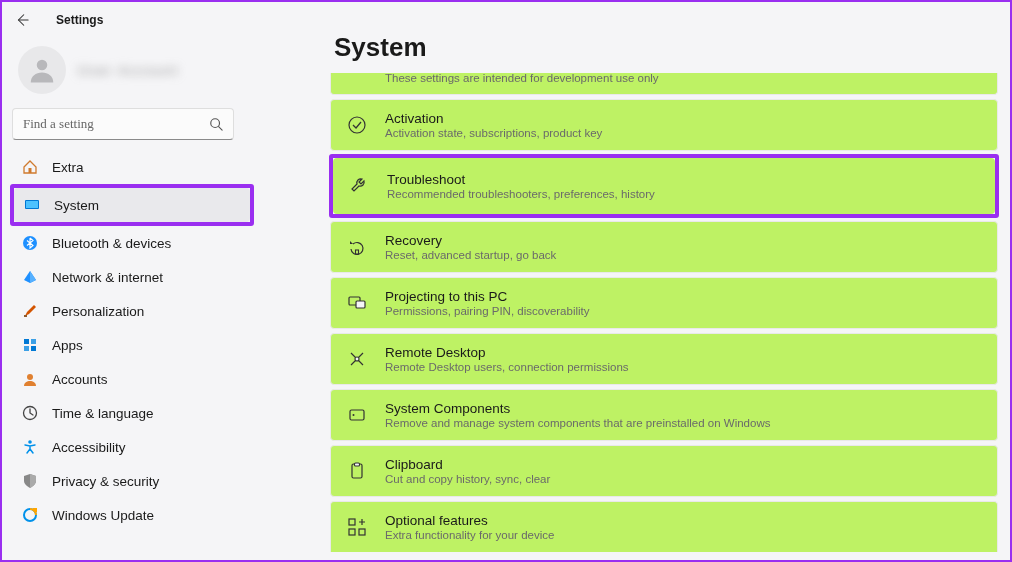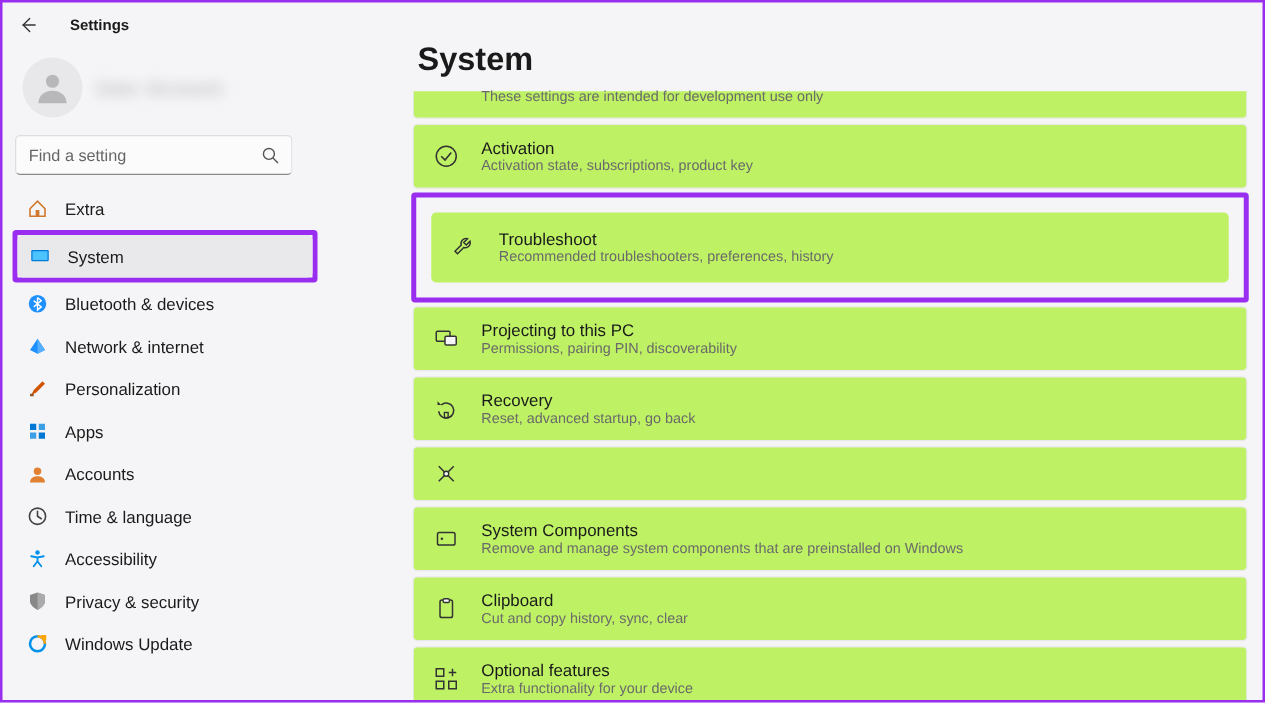--- a/index.html
+++ b/index.html
@@ -30,21 +30,21 @@
     width: 48px; height: 48px; border-radius: 50%;
     background: #e8e8ea; display:flex; align-items:center; justify-content:center;
   }
   .profile-text { filter: blur(5px); color:#888; letter-spacing:2px; }
   .search-wrap { padding: 0 8px 10px 4px; }
   .search {
     width: 222px; height: 32px; background: #fbfbfb;
     border: 1px solid #dedede; border-bottom: 1.5px solid #8a8a8a;
     border-radius: 4px; display:flex; align-items:center; padding:0 10px;
   }
-  .search input { flex:1; border:none; outline:none; background:transparent; font-size:13px; }
+  .search input { flex:1; border:none; outline:none; background:transparent; font-size:13px;font-family:Liberation Serif, serif; }
   .search input::placeholder { color:#666; }
   .nav { padding: 0 4px; }
   .nav-item {
     display:flex; align-items:center; gap:14px;
     height: 34px; padding: 0 10px; border-radius: 4px;
     cursor: pointer; font-size: 13.5px;
   }
   .nav-item.selected { background: #e9e9ec; }
   .nav-icon { width:16px; height:16px; flex:0 0 16px; display:flex; align-items:center; justify-content:center; }
   .highlight-system {
@@ -60,21 +60,21 @@
     display:flex; align-items:center; gap:18px;
     padding: 11px 16px; cursor:pointer;
   }
   .card.partial-top { border-top:none; border-radius:0 0 4px 4px; padding-top:0; height:22px;}
   .card.partial-bottom { border-bottom:none; border-radius:4px 4px 0 0; }
   .card-icon { width:20px; height:20px; flex:0 0 20px; display:flex; align-items:center; justify-content:center; color:#333;}
   .card-text { display:flex; flex-direction:column; gap:1px;}
   .card-title { font-size:13.5px; }
   .card-sub { font-size:11.5px; color:#6a6a6a; }
   .highlight-troubleshoot {
-    border: 4px solid #9a2ef0; border-radius:3px; padding:12px; margin: -1px;
+    border: 4px solid #9a2ef0; border-radius:3px; padding:0; margin: -1px;
   }
   .highlight-troubleshoot .card { border:none; height:56px;}
   svg { display:block; }
 </style>
 </head>
 <body>
 
 <div class="frame">
 
   <div class="leftcol">
@@ -261,51 +261,55 @@
           <div class="card-text">
             <span class="card-title">Troubleshoot</span>
             <span class="card-sub">Recommended troubleshooters, preferences, history</span>
           </div>
         </div>
       </div>
 
       <div class="card">
         <span class="card-icon">
             <svg width="20" height="20" viewBox="0 0 20 20">
-              <rect x="2" y="4" width="11" height="8" rx="1" fill="none" stroke="#333" stroke-width="1.2"></rect>
-              <rect x="9" y="8" width="9" height="7" rx="1" fill="#f5f5f7" stroke="#333" stroke-width="1.2"></rect>
-            </svg>
-          </span>
-        <div class="card-text">
-          <span class="card-title">Projecting to this PC</span>
-          <span class="card-sub">Permissions, pairing PIN, discoverability</span>
-        </div>
-      </div>
-
-      <div class="card">
-        <span class="card-icon">
-            <svg width="20" height="20" viewBox="0 0 20 20">
               <path d="M4 12a6 6 0 1 0 2-5" fill="none" stroke="#333" stroke-width="1.2"></path>
               <path d="M3 4 L6 7 L3 7 Z" fill="#333"></path>
               <rect x="8.5" y="13" width="3" height="4" fill="none" stroke="#333" stroke-width="1.1"></rect>
             </svg>
           </span>
         <div class="card-text">
           <span class="card-title">Recovery</span>
           <span class="card-sub">Reset, advanced startup, go back</span>
         </div>
       </div>
 
       <div class="card">
         <span class="card-icon">
             <svg width="20" height="20" viewBox="0 0 20 20">
+              <rect x="2" y="4" width="11" height="8" rx="1" fill="none" stroke="#333" stroke-width="1.2"></rect>
+              <rect x="9" y="8" width="9" height="7" rx="1" fill="#f5f5f7" stroke="#333" stroke-width="1.2"></rect>
+            </svg>
+          </span>
+        <div class="card-text">
+          <span class="card-title">Projecting to this PC</span>
+          <span class="card-sub">Permissions, pairing PIN, discoverability</span>
+        </div>
+      </div>
+
+      <div class="card">
+        <span class="card-icon">
+            <svg width="20" height="20" viewBox="0 0 20 20">
               <path d="M4 4 L16 16 M16 4 L4 16" stroke="#333" stroke-width="1.2"></path>
               <circle cx="10" cy="10" r="2" fill="#f5f5f7" stroke="#333" stroke-width="1.1"></circle>
             </svg>
           </span>
+        <div class="card-text">
+          <span class="card-title">Remote Desktop</span>
+          <span class="card-sub">Remote Desktop users, connection permissions</span>
+        </div>
       </div>
 
       <div class="card">
         <span class="card-icon">
             <svg width="20" height="20" viewBox="0 0 20 20">
               <rect x="3" y="5" width="14" height="10" rx="1.5" fill="none" stroke="#333" stroke-width="1.2"></rect>
               <circle cx="6.5" cy="10" r="1" fill="#333"></circle>
             </svg>
           </span>
         <div class="card-text">

